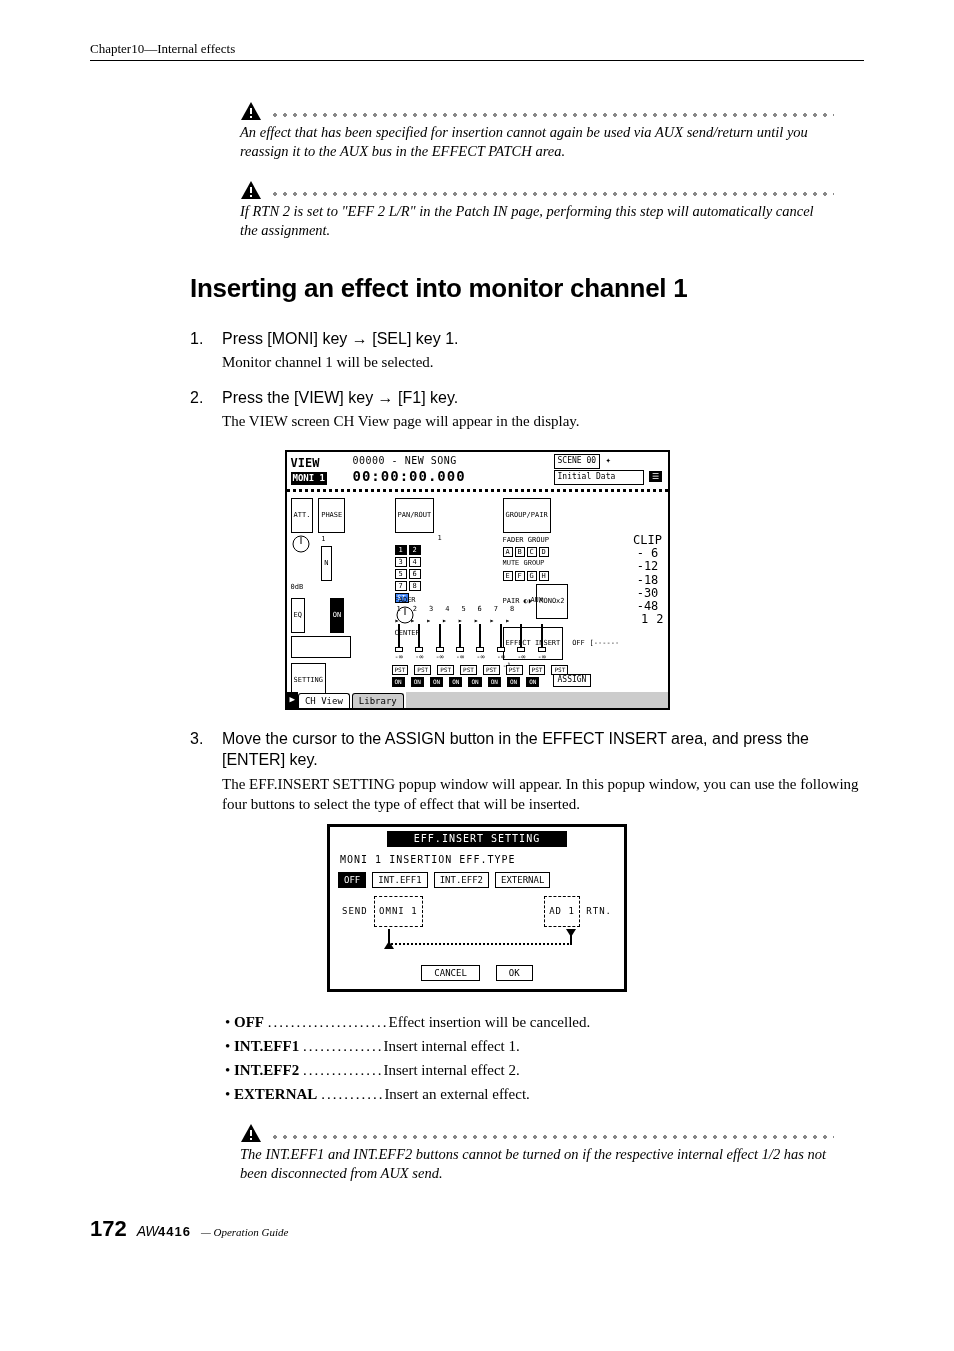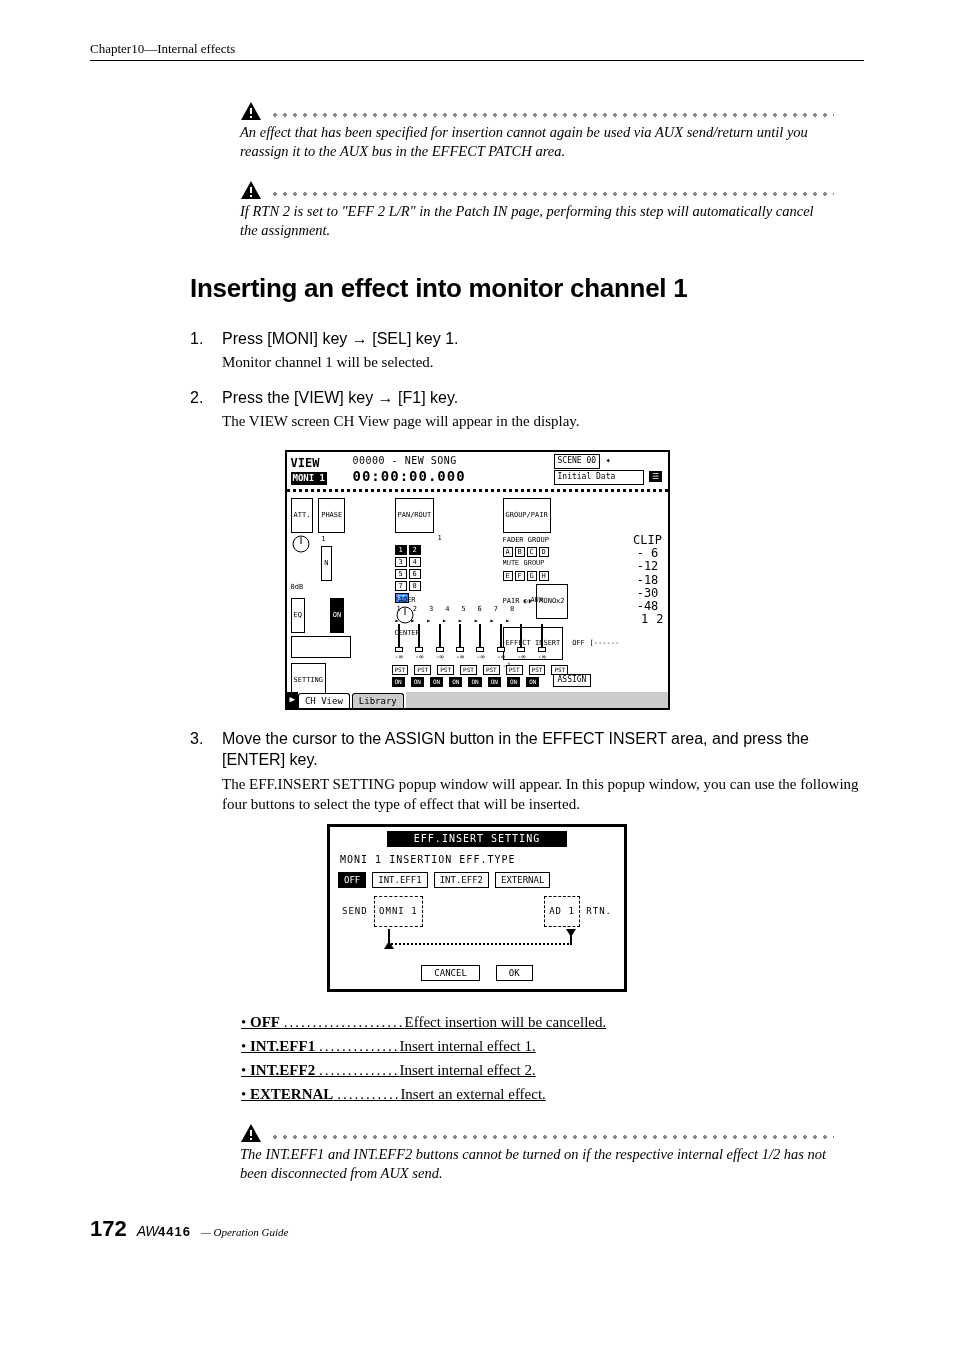--- a/index.html
+++ b/index.html
@@ -202,22 +202,21 @@
   .arr-up { position:absolute; left:28px; top:10px; width:0;height:0; border-left:5px solid transparent; border-right:5px solid transparent; border-bottom:8px solid #000;}
   .arr-down { position:absolute; right:22px; top:-2px; width:0;height:0; border-left:5px solid transparent; border-right:5px solid transparent; border-top:8px solid #000;}
   .popup-okrow { display:flex; justify-content:center; gap:16px;}
   .popup-okrow .pbtn { padding: 1px 12px;}
 
   .bullet-list {
     margin: 4px 0 0 135px;
     font-size: 15px;
   }
   .bullet-list .bline {
-    margin: 4px 16px;
-    text-decoration: underline;
+    margin: 4px 0;
   }
   .bline .bkey { font-weight: bold; }
   .bline .bdots { letter-spacing: 2px; }
 
   .page-footer {
     margin-top: 30px;
     display: flex;
     align-items: baseline;
     gap: 10px;
     font-size: 12px;

